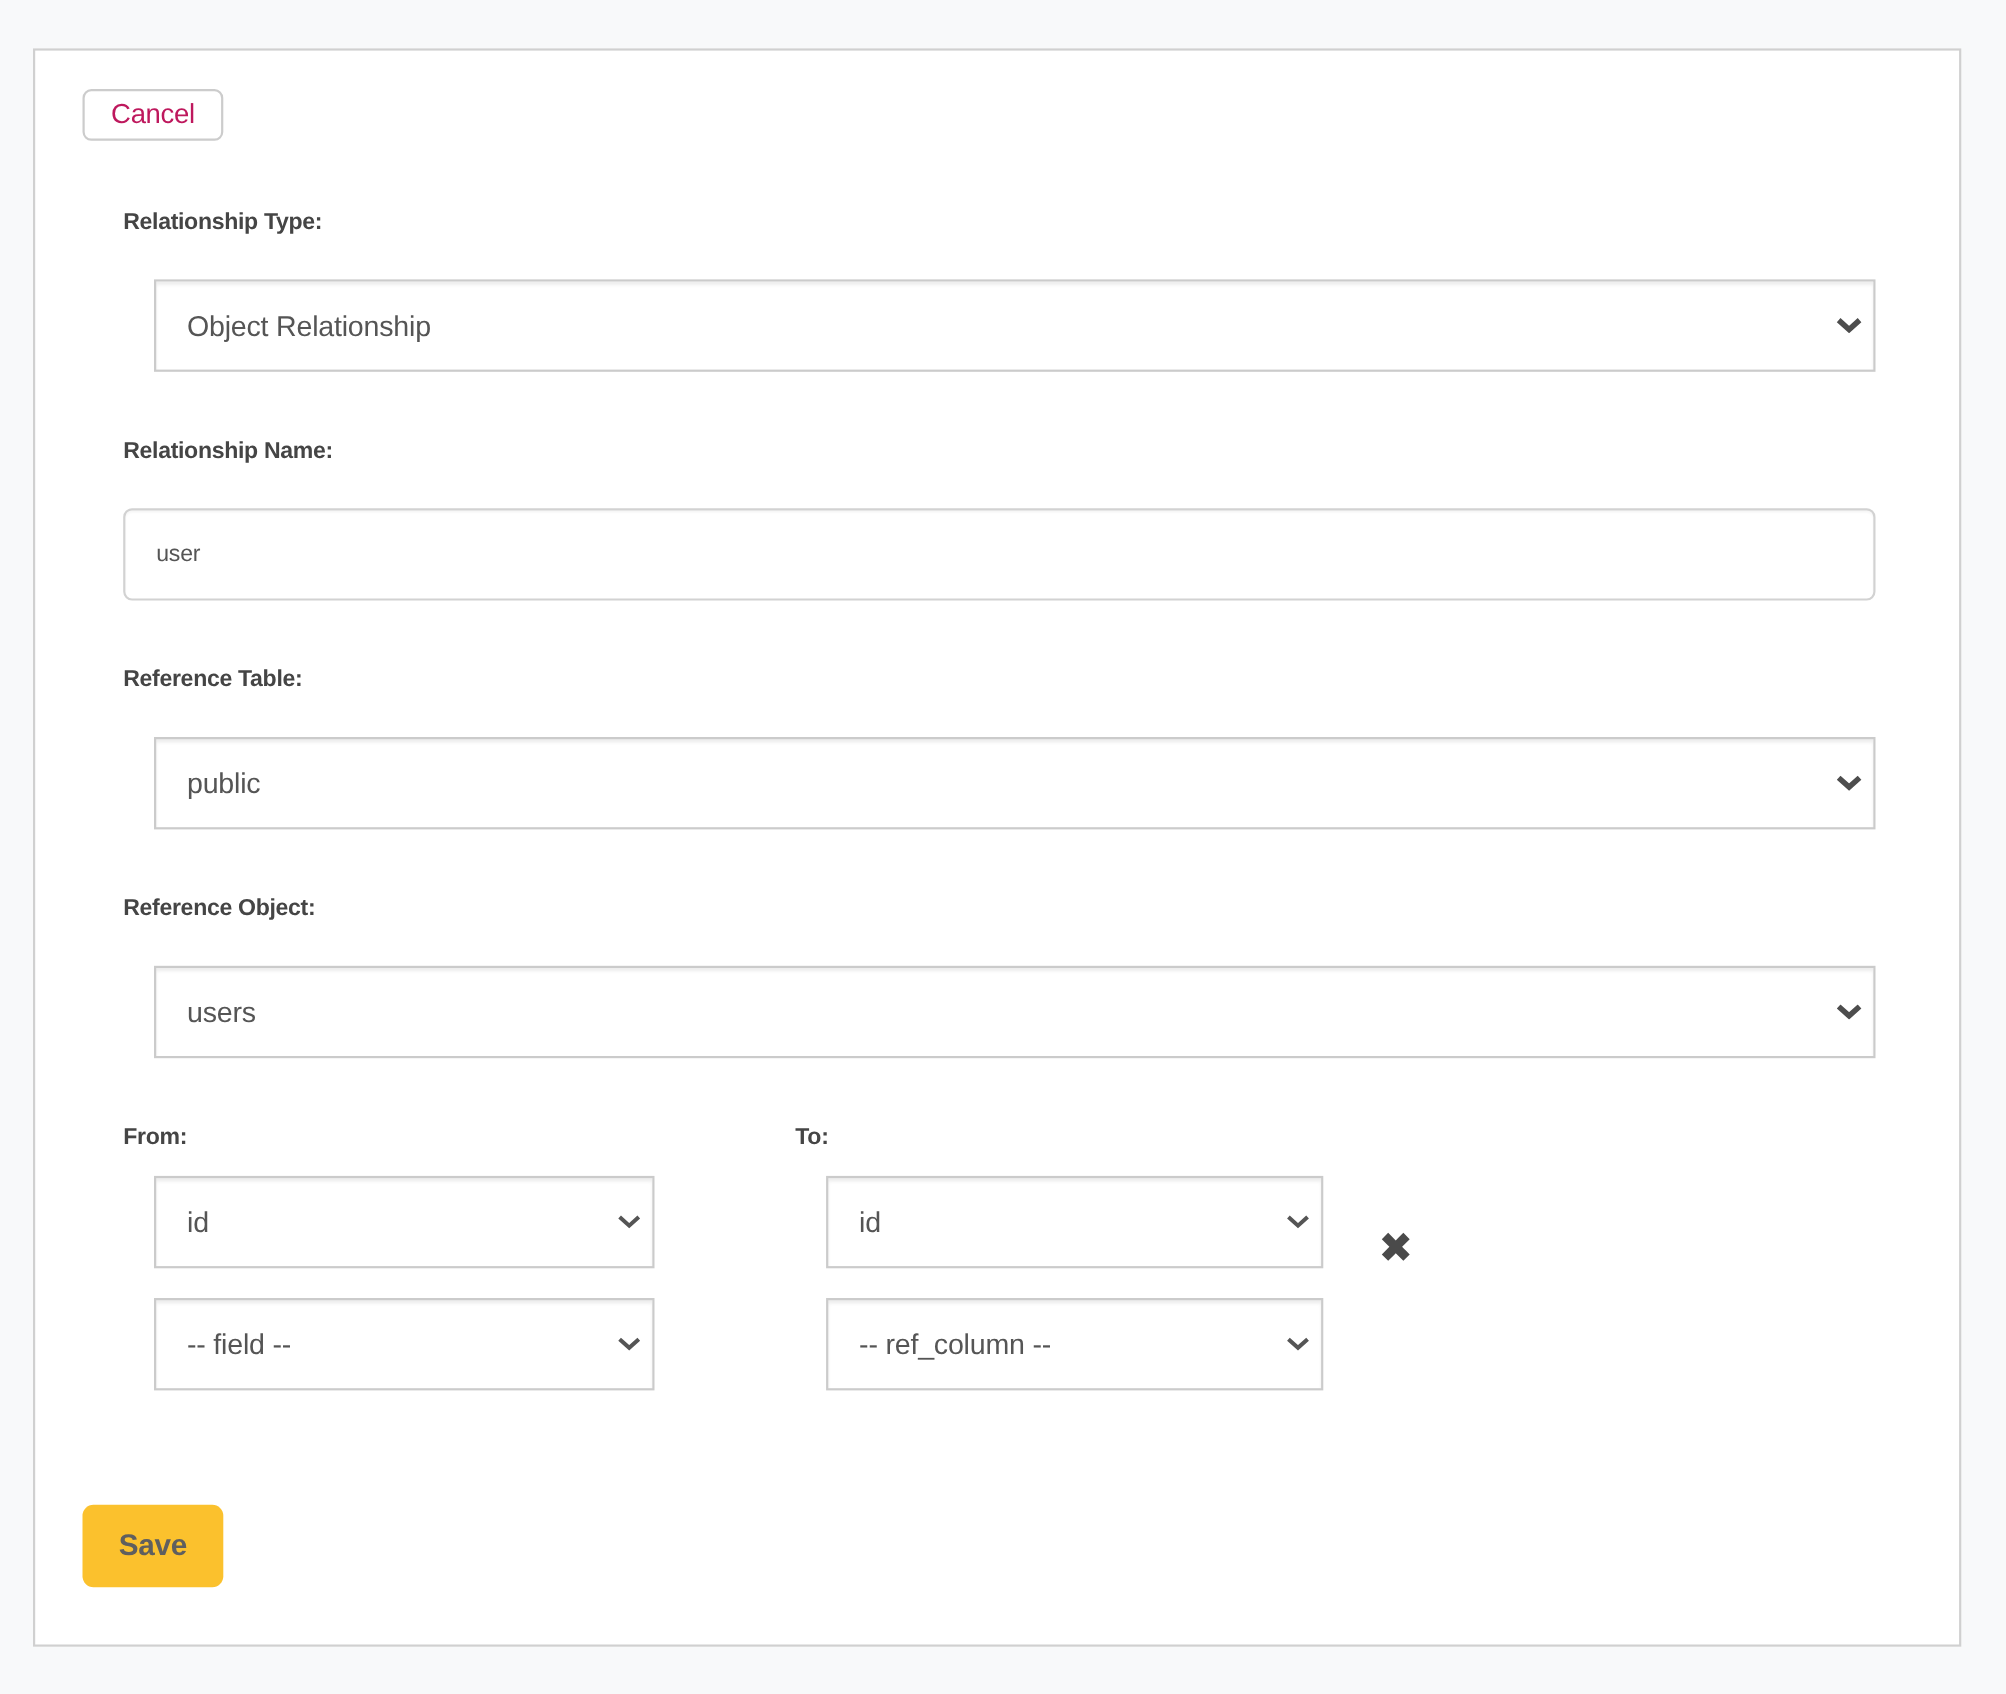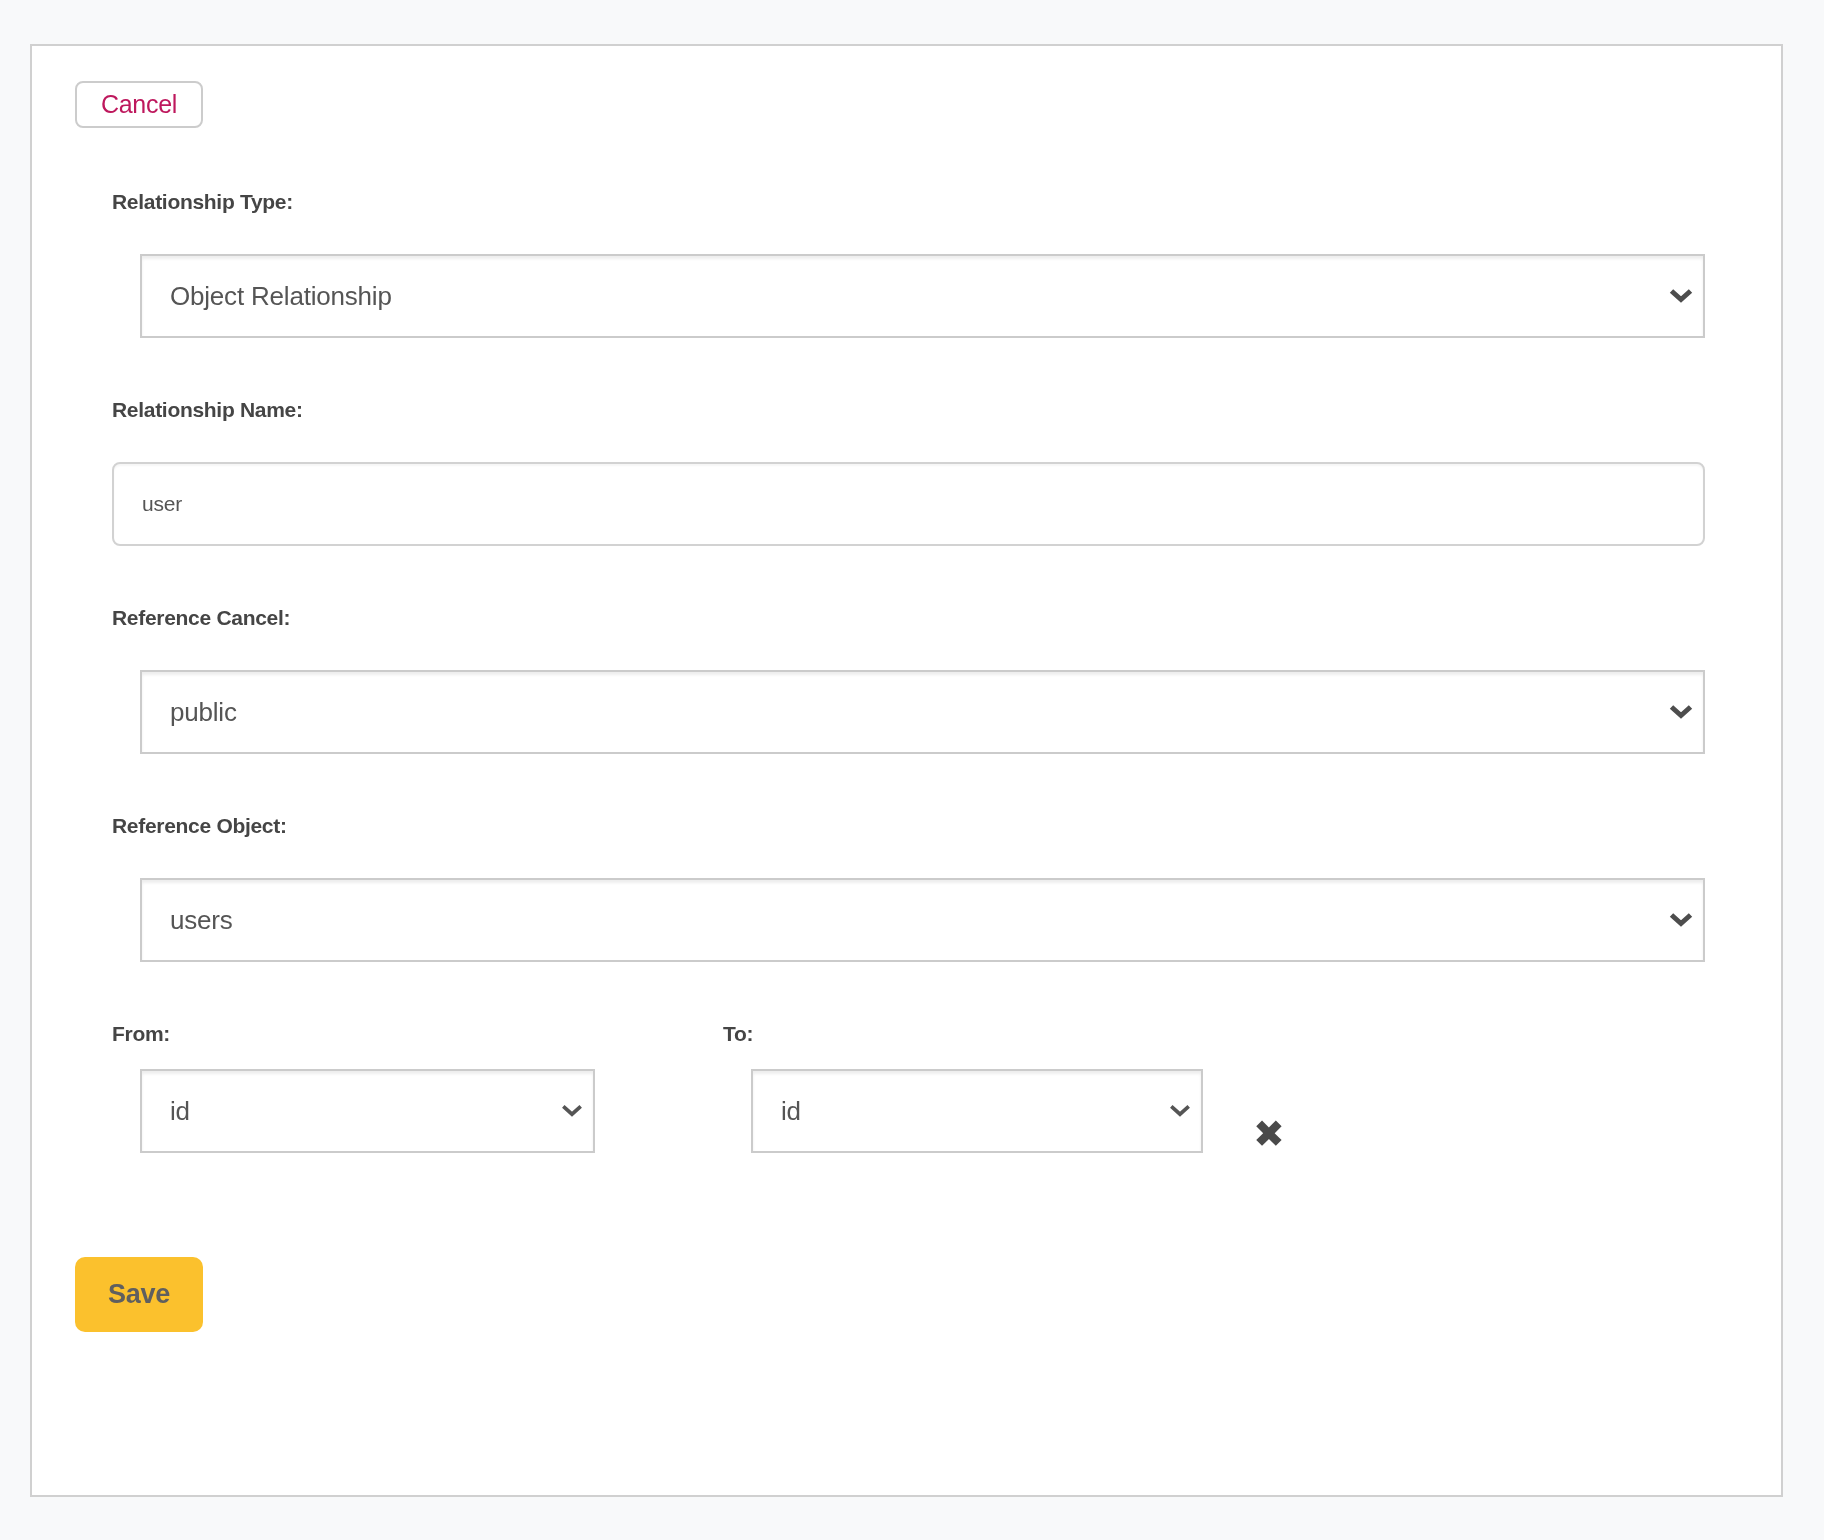--- a/index.html
+++ b/index.html
@@ -131,21 +131,21 @@
       <svg class="chevron" width="24" height="14" viewBox="0 0 24 14">
           <path d="M2.5 2 L12 10.5 L21.5 2" fill="none" stroke="#4d4d4d" stroke-width="5" stroke-linejoin="miter"></path>
         </svg>
     </div>
 
     <label class="field-label">Relationship Name:</label>
     <div class="control-row">
       <input class="ctl-input" type="text" value="user" style="">
     </div>
 
-    <label class="field-label">Reference Cancel:</label>
+    <label class="field-label">Reference Table:</label>
     <div class="control-row select-wrap">
       <select class="ctl">
         <option>public</option>
       </select>
       <svg class="chevron" width="24" height="14" viewBox="0 0 24 14">
           <path d="M2.5 2 L12 10.5 L21.5 2" fill="none" stroke="#4d4d4d" stroke-width="5" stroke-linejoin="miter"></path>
         </svg>
     </div>
 
     <label class="field-label">Reference Object:</label>
@@ -179,19 +179,37 @@
           </select>
           <svg class="chevron" width="22" height="14" viewBox="0 0 24 14">
               <path d="M2.5 2 L12 10.5 L21.5 2" fill="none" stroke="#555555" stroke-width="4" stroke-linejoin="miter"></path>
             </svg>
         </div>
         <button class="remove-btn">
           <span>✖</span>
         </button>
       </div>
 
+      <div class="map-row">
+        <div class="from-col select-wrap">
+          <select class="ctl">
+            <option>-- field --</option>
+          </select>
+          <svg class="chevron" width="22" height="14" viewBox="0 0 24 14">
+              <path d="M2.5 2 L12 10.5 L21.5 2" fill="none" stroke="#555555" stroke-width="4" stroke-linejoin="miter"></path>
+            </svg>
+        </div>
+        <div class="to-col select-wrap">
+          <select class="ctl">
+            <option>-- ref_column --</option>
+          </select>
+          <svg class="chevron" width="22" height="14" viewBox="0 0 24 14">
+              <path d="M2.5 2 L12 10.5 L21.5 2" fill="none" stroke="#555555" stroke-width="4" stroke-linejoin="miter"></path>
+            </svg>
+        </div>
+      </div>
     </div>
 
   </div>
 
   <button class="save-btn">Save</button>
 
 </div>
 
 </body></html>

